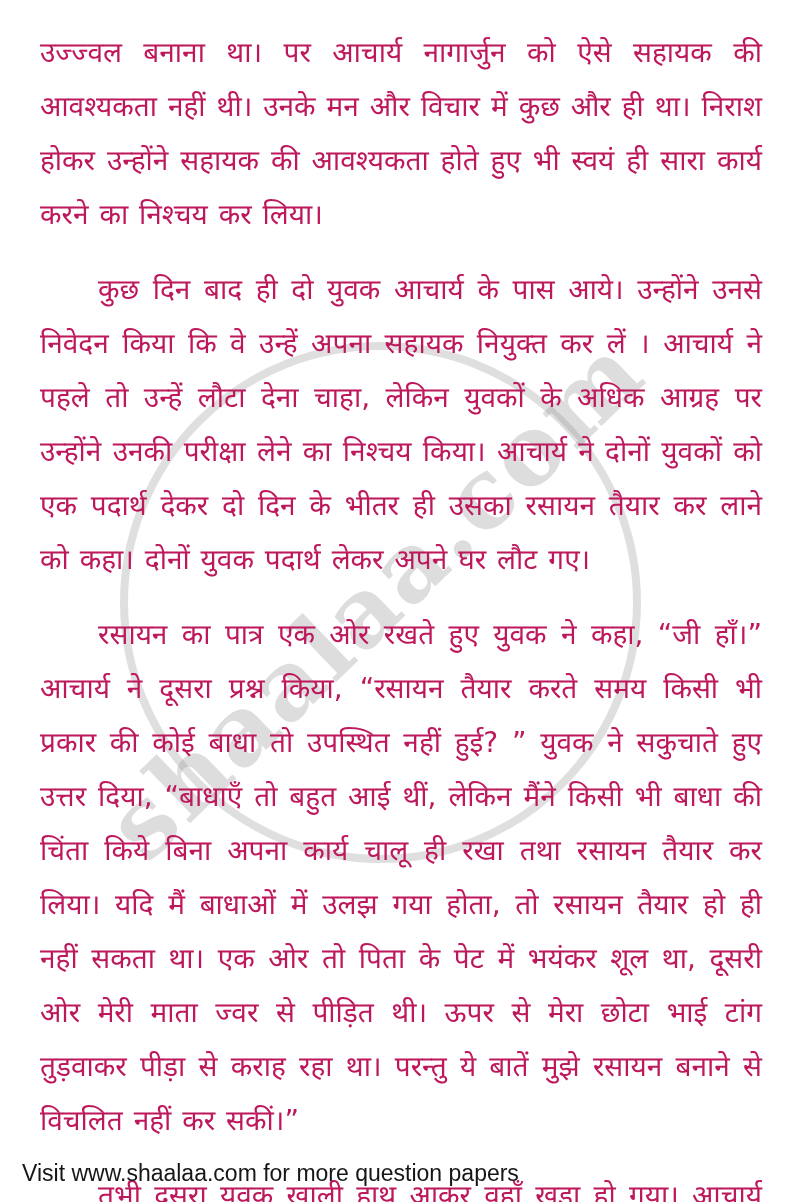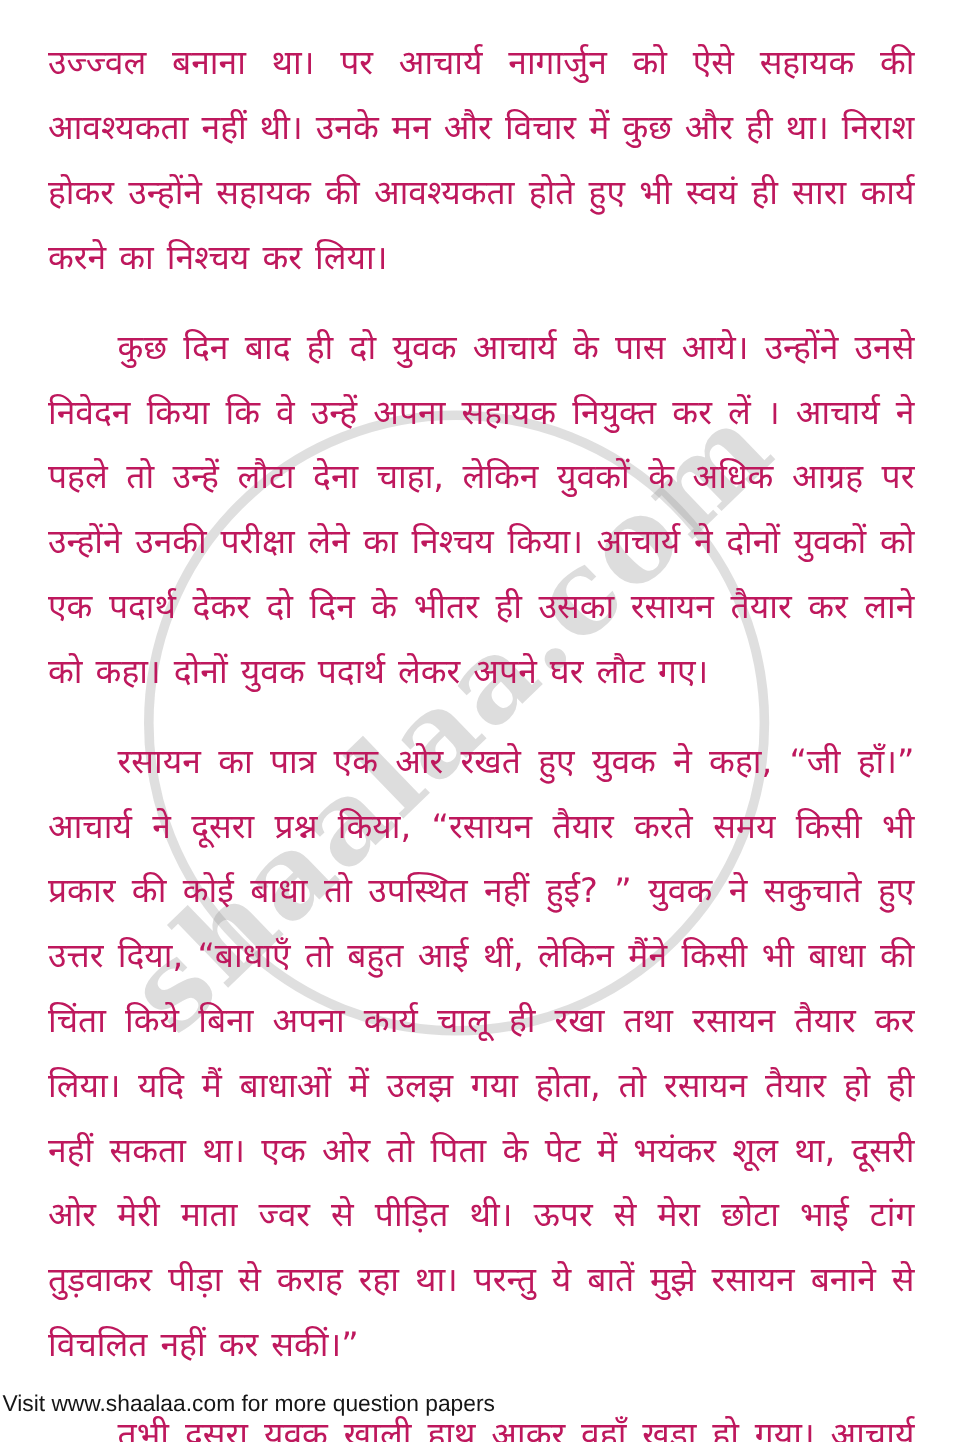--- a/index.html
+++ b/index.html
@@ -57,23 +57,23 @@
     color: #be185d;
     word-spacing: 2px;
   }
   .para.indent {
     text-indent: 58px;
   }
 
   
   .footer {
     position: absolute;
-    left: 2px;
+    left: 22px;
     top: 1160px;
-    font-size: 19px;
+    font-size: 23px;
     color: #161616;
     z-index: 1;
     font-family: "Liberation Sans", "DejaVu Sans", sans-serif;
   }
 </style>
 </head>
 <body>
 
 <div class="page">
 

